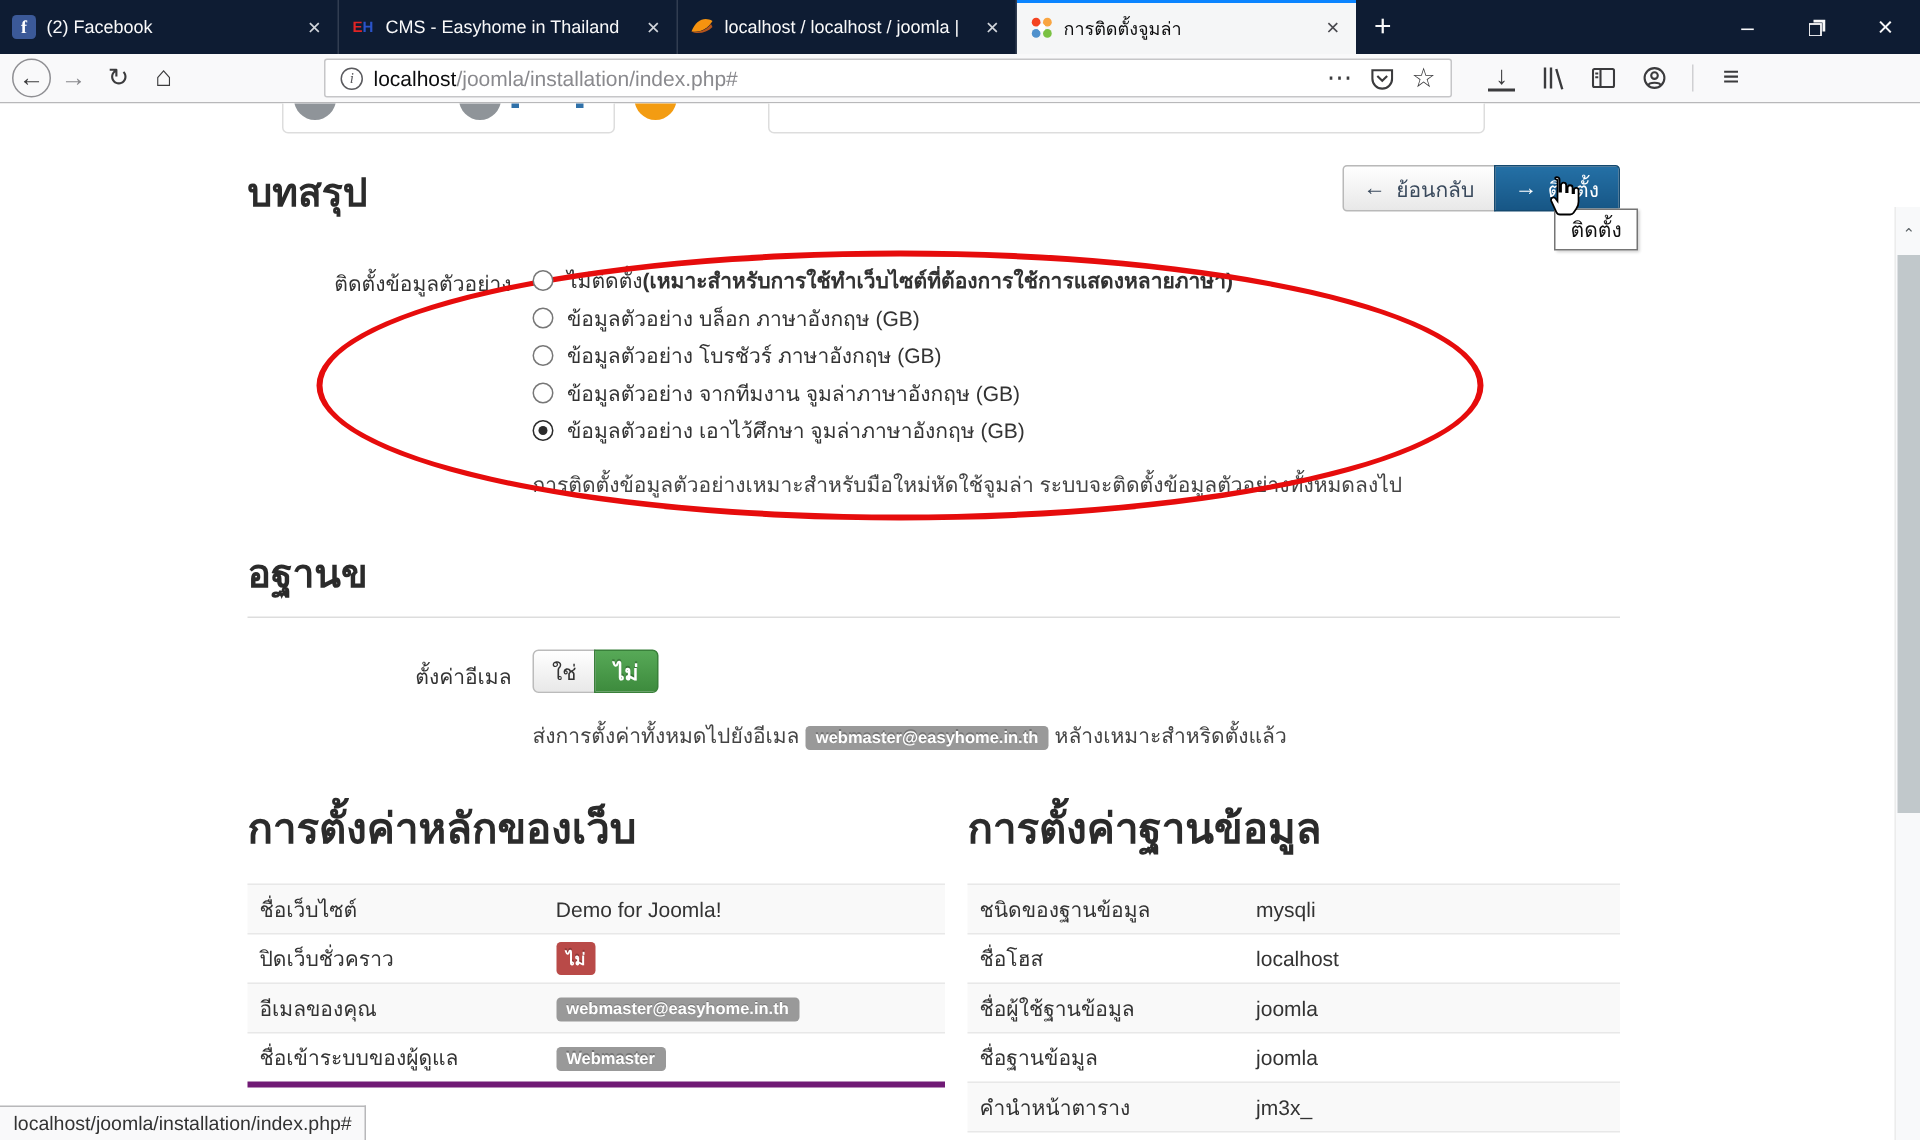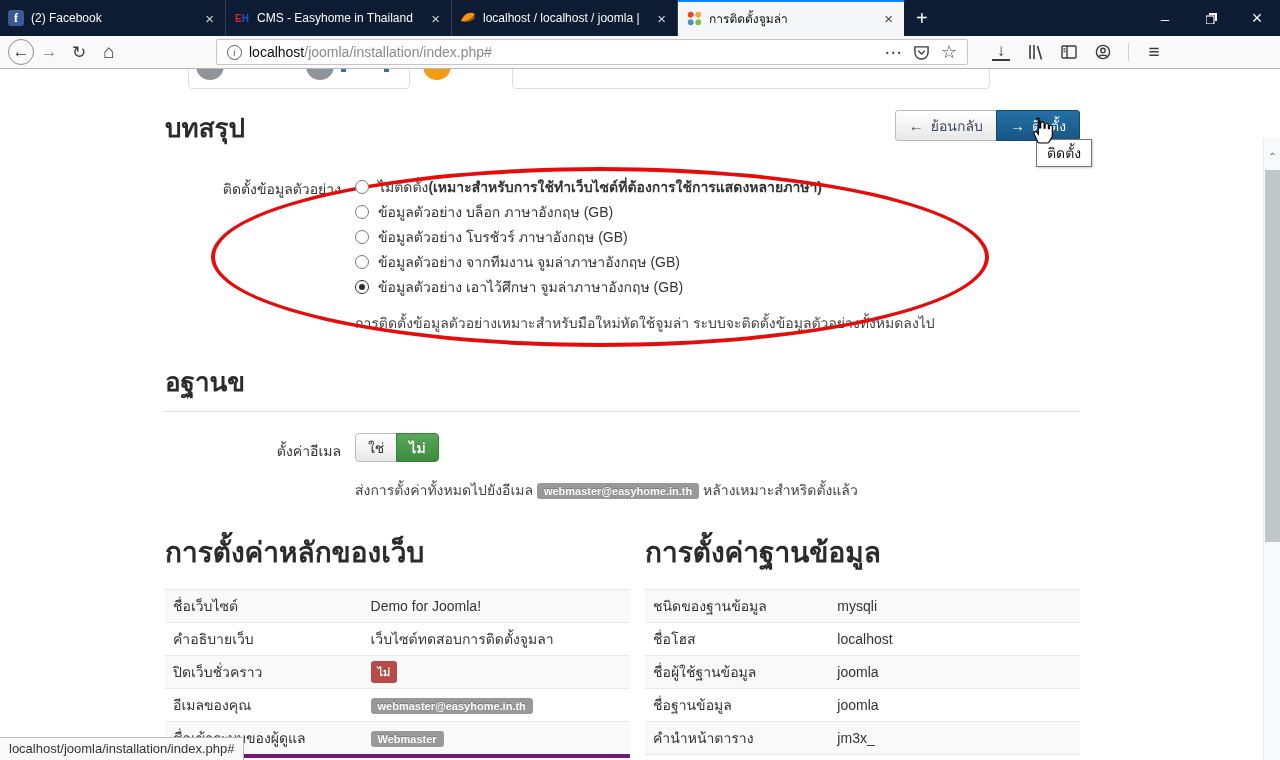--- a/index.html
+++ b/index.html
@@ -308,24 +308,20 @@
 
     <div class="cols">
       <div class="col-left">
         <h3 class="tbl">การตั้งค่าหลักของเว็บ</h3>
         <div class="trows">
           <div class="trow">
             <div class="tlabel">ชื่อเว็บไซต์</div>
             <div>Demo for Joomla!</div>
           </div>
           <div class="trow">
-            <div class="tlabel">คำอธิบายเว็บ</div>
-            <div>เว็บไซต์ทดสอบการติดตั้งจูมลา</div>
-          </div>
-          <div class="trow">
             <div class="tlabel">ปิดเว็บชั่วคราว</div>
             <div><span class="badge badge-red">ไม่</span></div>
           </div>
           <div class="trow">
             <div class="tlabel">อีเมลของคุณ</div>
             <div><span class="badge badge-gray">webmaster@easyhome.in.th</span></div>
           </div>
           <div class="trow">
             <div class="tlabel">ชื่อเข้าระบบของผู้ดูแล</div>
             <div><span class="badge badge-gray">Webmaster</span></div>

